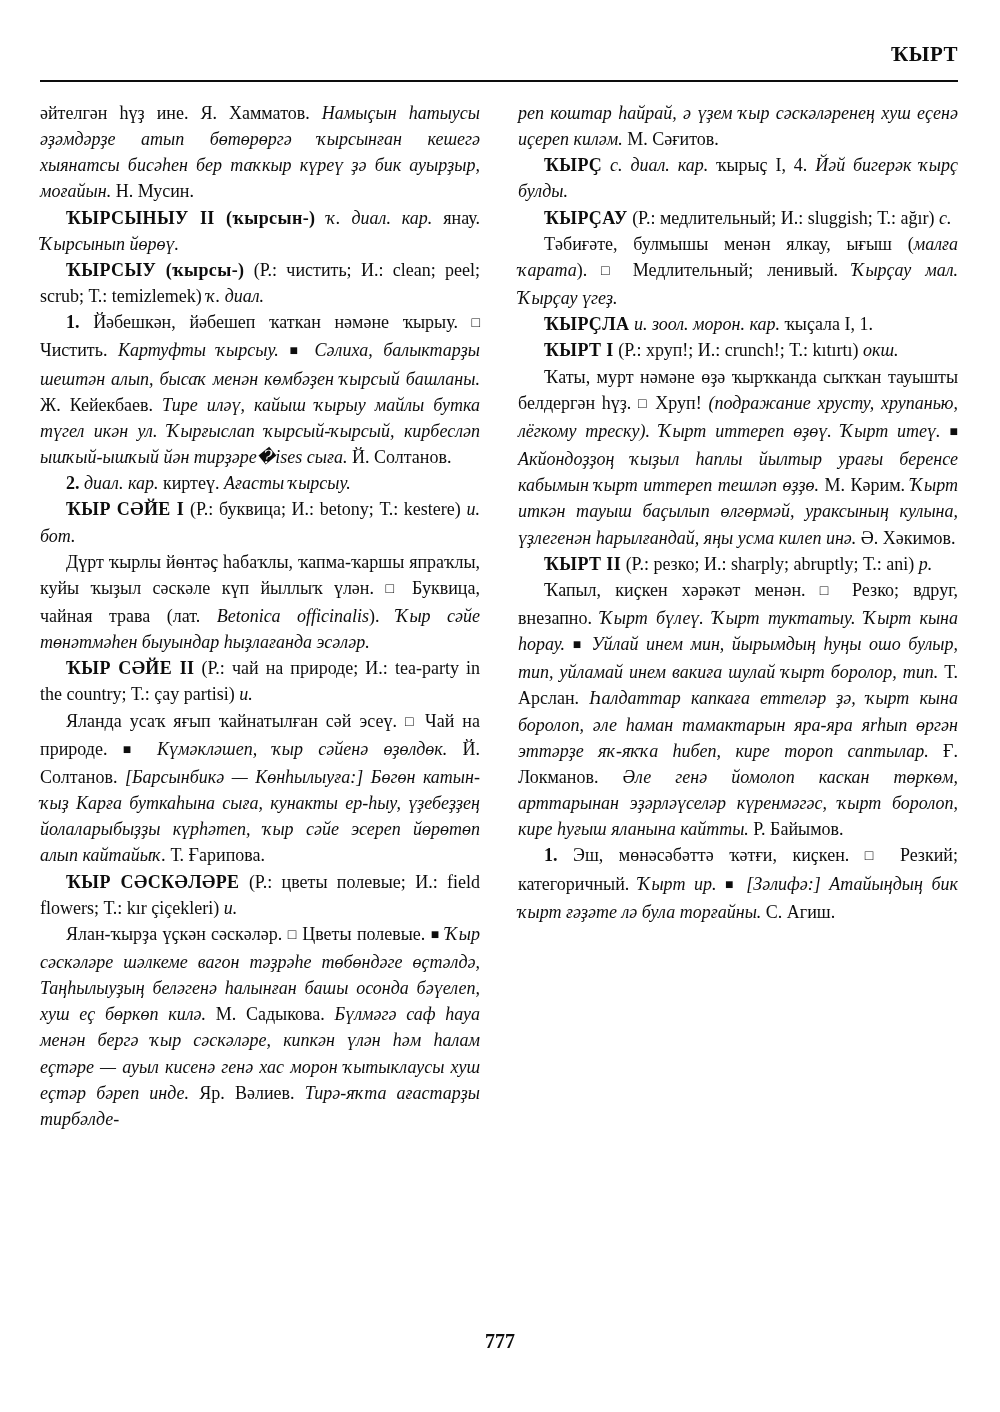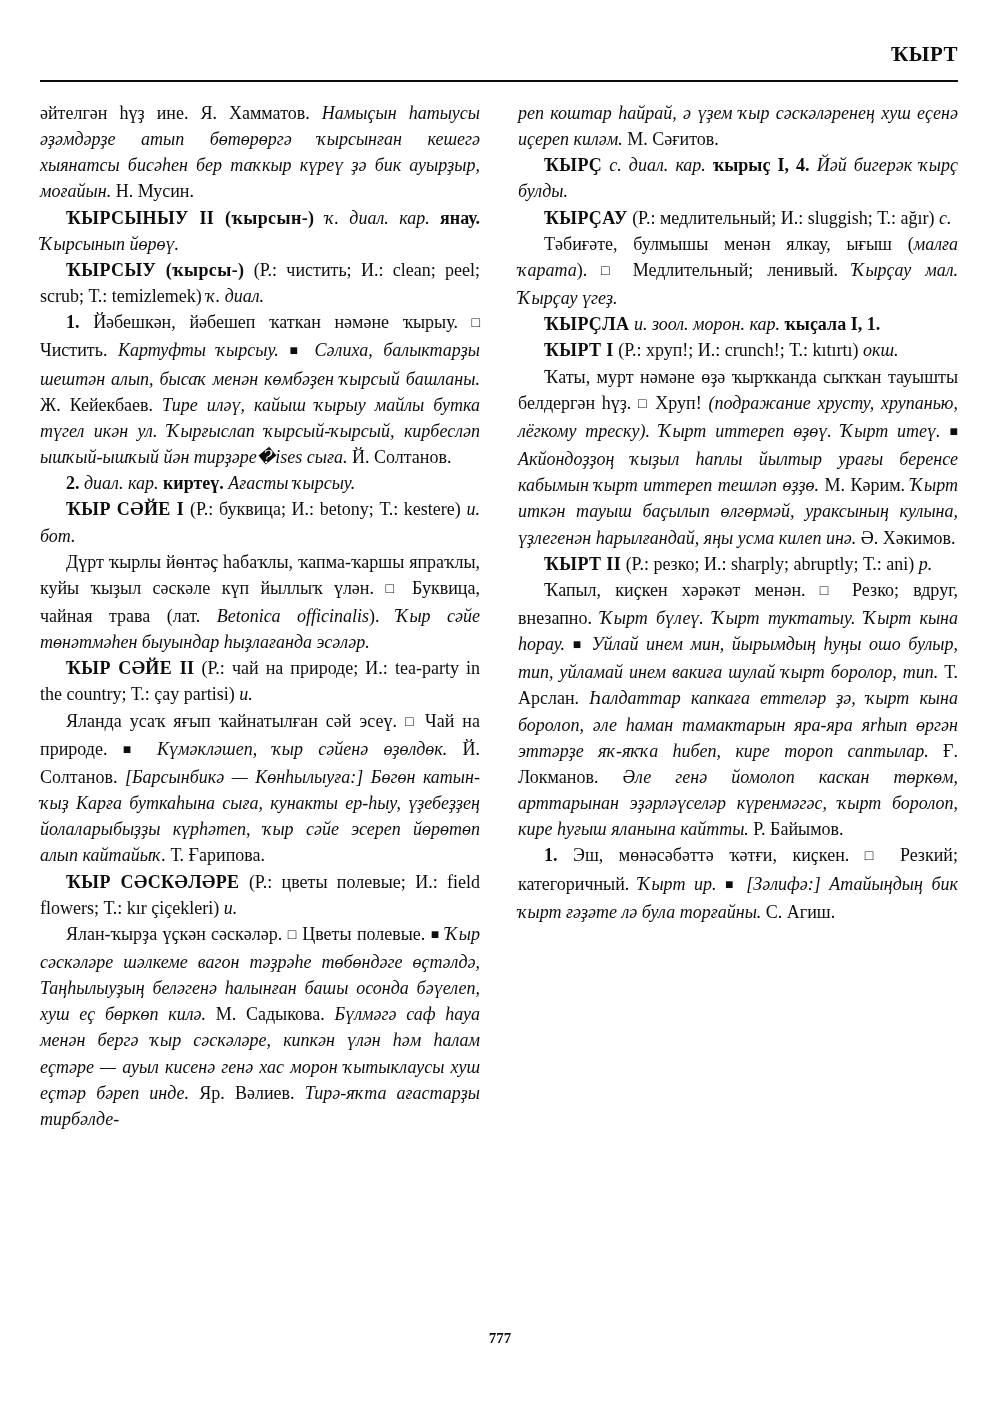--- a/index.html
+++ b/index.html
@@ -68,21 +68,21 @@
     text-indent: 0;
   }
   .col p.ind {
     text-indent: 26px;
   }
   
   .hw {            
     font-weight: bold;
     letter-spacing: 0.4px;
   }
-  .bld { font-weight: bold; }
+  .bld { font-weight: normal; }
   .it  { font-style: italic; }
   .up  { font-style: normal; }
   .sense { font-weight: bold; }
   .marker-open::before {
     content: "\25A1";
     font-size: 14px;
     position: relative;
     top: -1px;
   }
   .marker-fill::before {
@@ -91,21 +91,21 @@
     position: relative;
     top: -1px;
   }
   
   .folio {
     position: absolute;
     left: 0;
     top: 1330px;
     width: 1000px;
     text-align: center;
-    font-size: 15px;
+    font-size: 20px;
     font-weight: bold;
   }
 </style>
 </head>
 <body>
 
 <div class="page">
 
   <div class="header-zone">
     <div class="running-head">ҠЫРТ</div>

